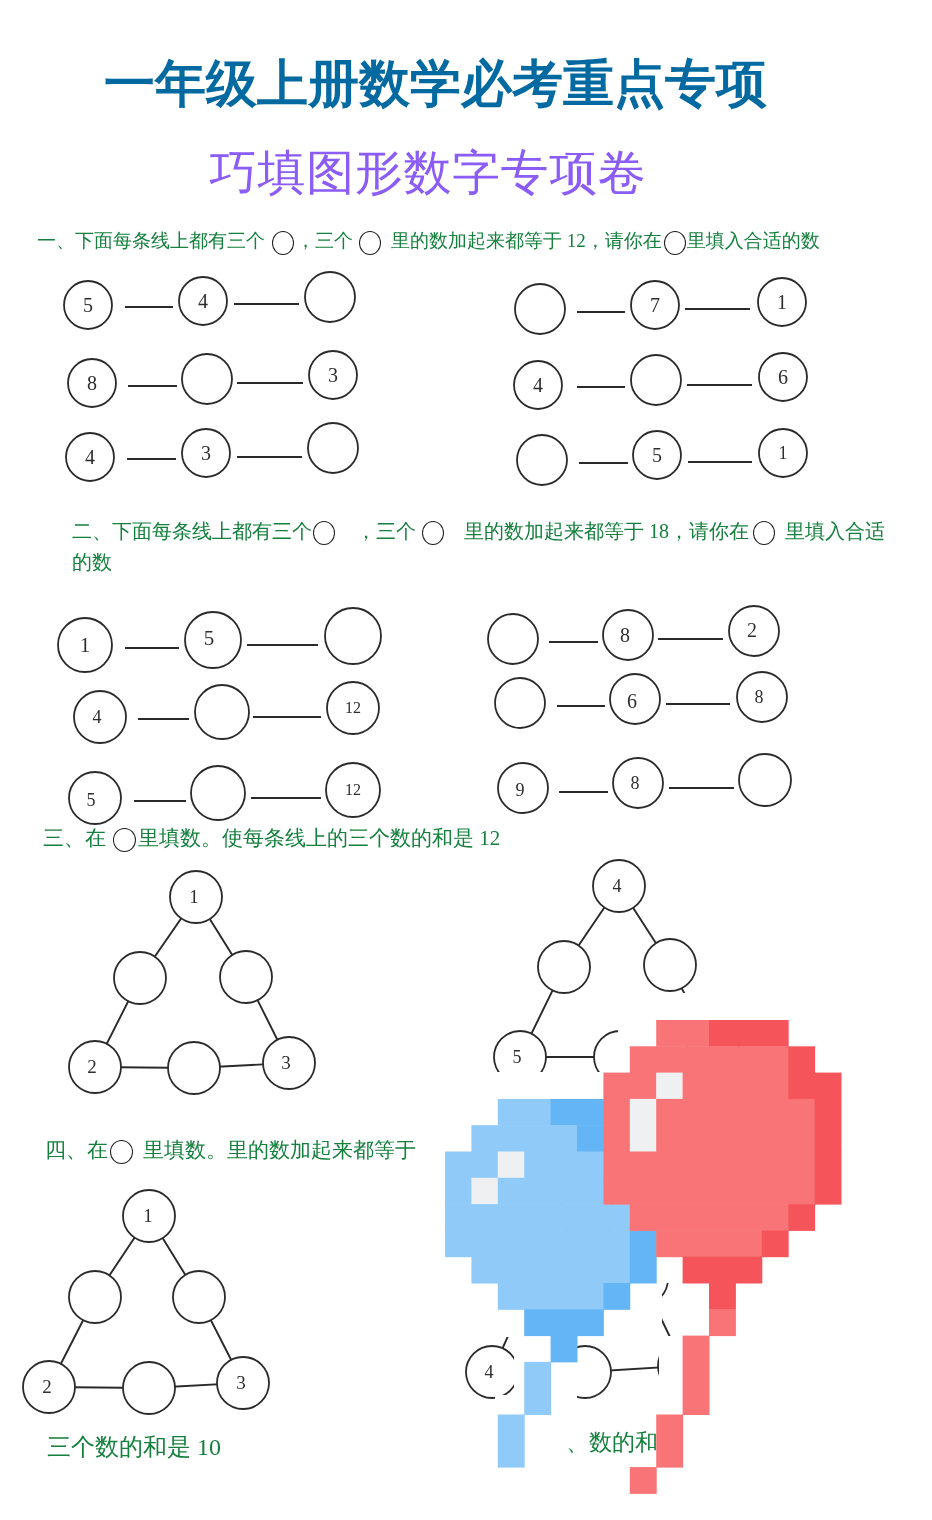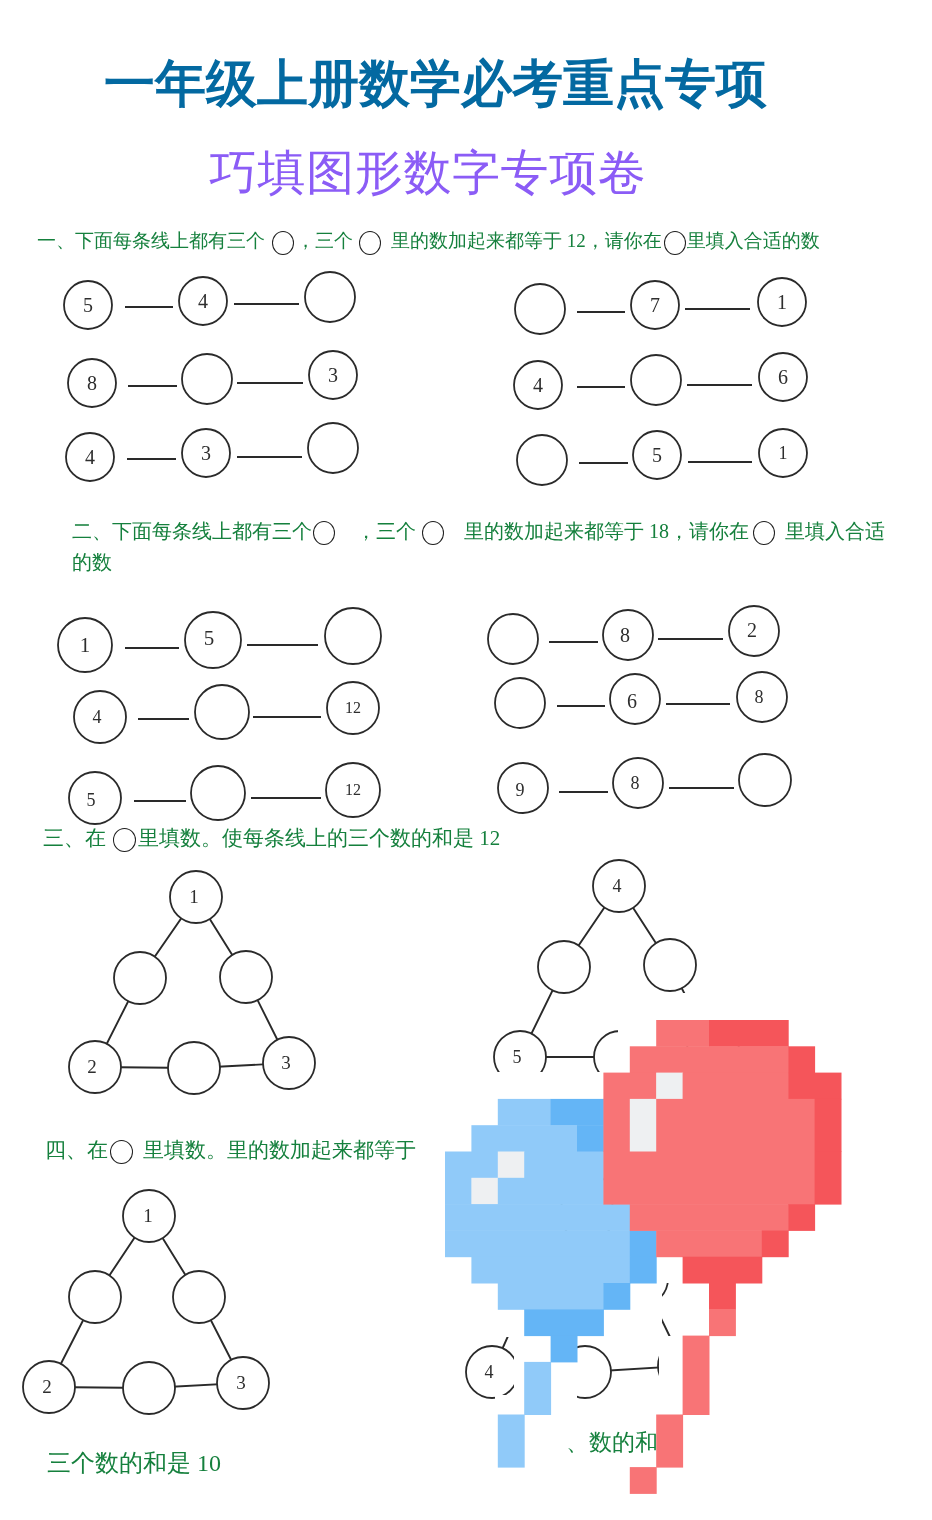--- a/index.html
+++ b/index.html
@@ -53,21 +53,21 @@
   .s2 .r1 { margin: 0 21px 0 1px; }
   .s2 .r2 { margin: 0 20px 0 6px; }
   .s2 .r3 { margin: 0 10px 0 4px; }
 
   .s3 { left: 43px; top: 823px; font-size: 21px; line-height: 30px; }
   .s3 .ring { width: 23px; height: 24px; margin: 0 2px 0 7px; }
 
   .s4 { left: 45px; top: 1135px; font-size: 21px; line-height: 30px; }
   .s4 .ring { width: 23px; height: 24px; margin: 0 10px 0 2px; }
 
-  .cap-left { left: 47px; top: 1432px; font-size: 24px; line-height: 30px; margin-top: 16px; }
+  .cap-left { left: 47px; top: 1432px; font-size: 24px; line-height: 30px; }
   .cap-right { left: 566px; top: 1428px; font-size: 23px; line-height: 30px; }
 
   
   .c { fill: #ffffff; stroke: #2a2a2a; stroke-width: 1.8; }
   .ln { stroke: #2a2a2a; stroke-width: 1.9; fill: none; }
   .n { font-family: "Liberation Serif", "DejaVu Serif", serif; fill: #2e2e2e; text-anchor: middle; }
   .n16 { font-size: 16px; }
   .n18 { font-size: 18px; }
   .n19 { font-size: 19px; }
   .n20 { font-size: 20px; }

